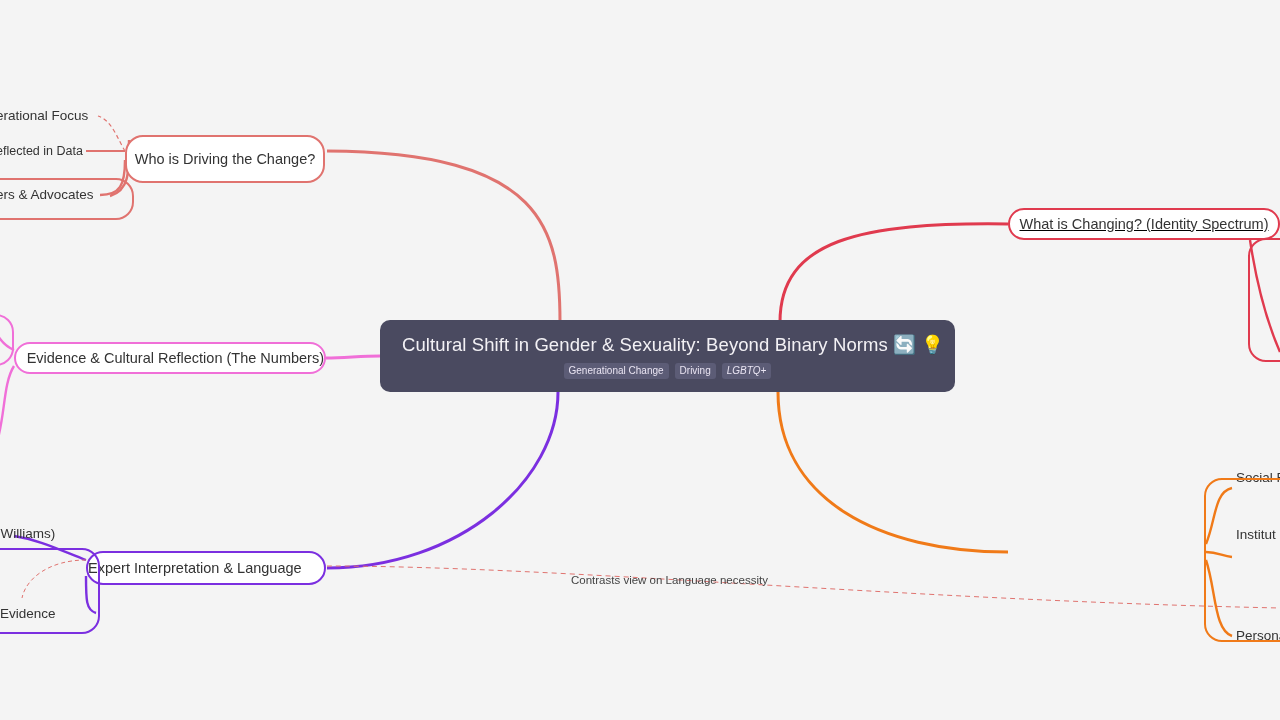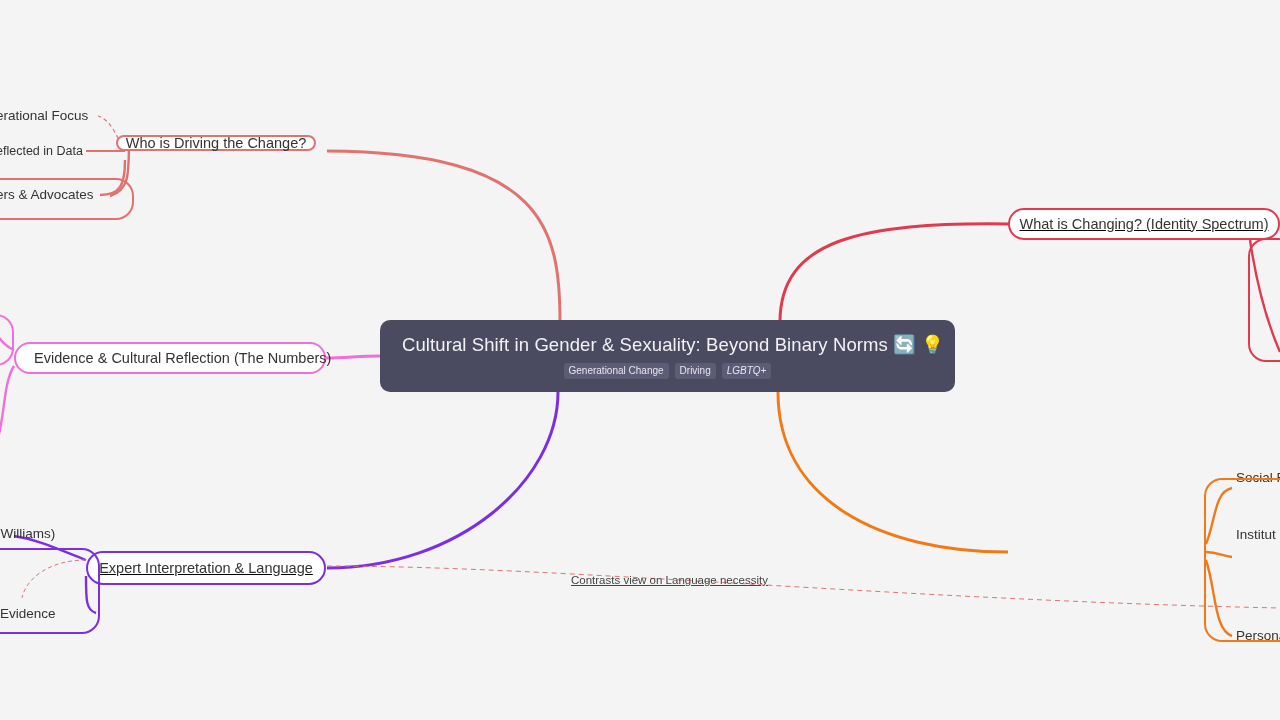--- a/index.html
+++ b/index.html
@@ -80,21 +80,20 @@
     position: absolute;
     font-size: 13.5px;
     color: #333;
     white-space: nowrap;
   }
   .relation-label {
     position: absolute;
     font-size: 11.5px;
     color: #444;
     white-space: nowrap;
-    text-decoration: underline;
   }
 </style>
 </head>
 <body>
 
 <div id="canvas">
 
   <svg class="edges" viewBox="0 0 1280 720">
 
     <path d="M 560 322 C 560 230 545 152 327 151" fill="none" stroke="#e0736f" stroke-width="3"></path>
@@ -130,34 +129,34 @@
 
   <div id="central">
     <div class="title">Cultural Shift in Gender &amp; Sexuality: Beyond Binary Norms 🔄 💡</div>
     <div class="tags">
       <span class="tag t0">Generational Change</span>
       <span class="tag t1">Driving</span>
       <span class="tag t2">LGBTQ+</span>
     </div>
   </div>
 
-  <div class="node" style="left:116px; top:135px; width:200px; height:16px; border:2px solid #e0736f; justify-content:center;">
+  <div class="node" style="left:125px; top:135px; width:200px; height:48px; border:2px solid #e0736f; justify-content:center;">
     <span class="label">Who is Driving the Change?</span>
   </div>
 
   <div class="node" style="left:1008px; top:208px; width:272px; height:32px; border:2px solid #e03a4e; justify-content:center;text-decoration:underline;">
     <span class="label">What is Changing? (Identity Spectrum)</span>
   </div>
 
-  <div class="node" style="left:14px; top:342px; width:312px; height:32px; border:2px solid #f06fd8; justify-content:flex-start;padding-left:18px;">
+  <div class="node" style="left:14px; top:342px; width:312px; height:32px; border:2px solid #f06fd8; justify-content:flex-end;padding-left:18px;">
     <span class="label">Evidence &amp; Cultural Reflection (The Numbers)</span>
   </div>
 
 
-  <div class="node" style="left:86px; top:551px; width:240px; height:34px; border:2px solid #7b2fe0; justify-content:center;text-decoration:underline;">
+  <div class="node" style="left:86px; top:551px; width:240px; height:34px; border:2px solid #7b2fe0; justify-content:flex-start;">
     <span class="label">Expert Interpretation &amp; Language</span>
   </div>
 
   <span class="branch-label" style="left:-4px; top:108px;">erational Focus</span>
   <span class="branch-label" style="left:-4px; top:144px; font-size:12.5px;">eflected in Data</span>
   <span class="branch-label" style="left:-4px; top:187px;">ers &amp; Advocates</span>
   <span class="branch-label" style="left:-4px; top:526px;">-Williams)</span>
   <span class="branch-label" style="left:0px; top:606px;">Evidence</span>
   <span class="branch-label" style="left:1236px; top:470px;">Social R</span>
   <span class="branch-label" style="left:1236px; top:527px;">Institut</span>

